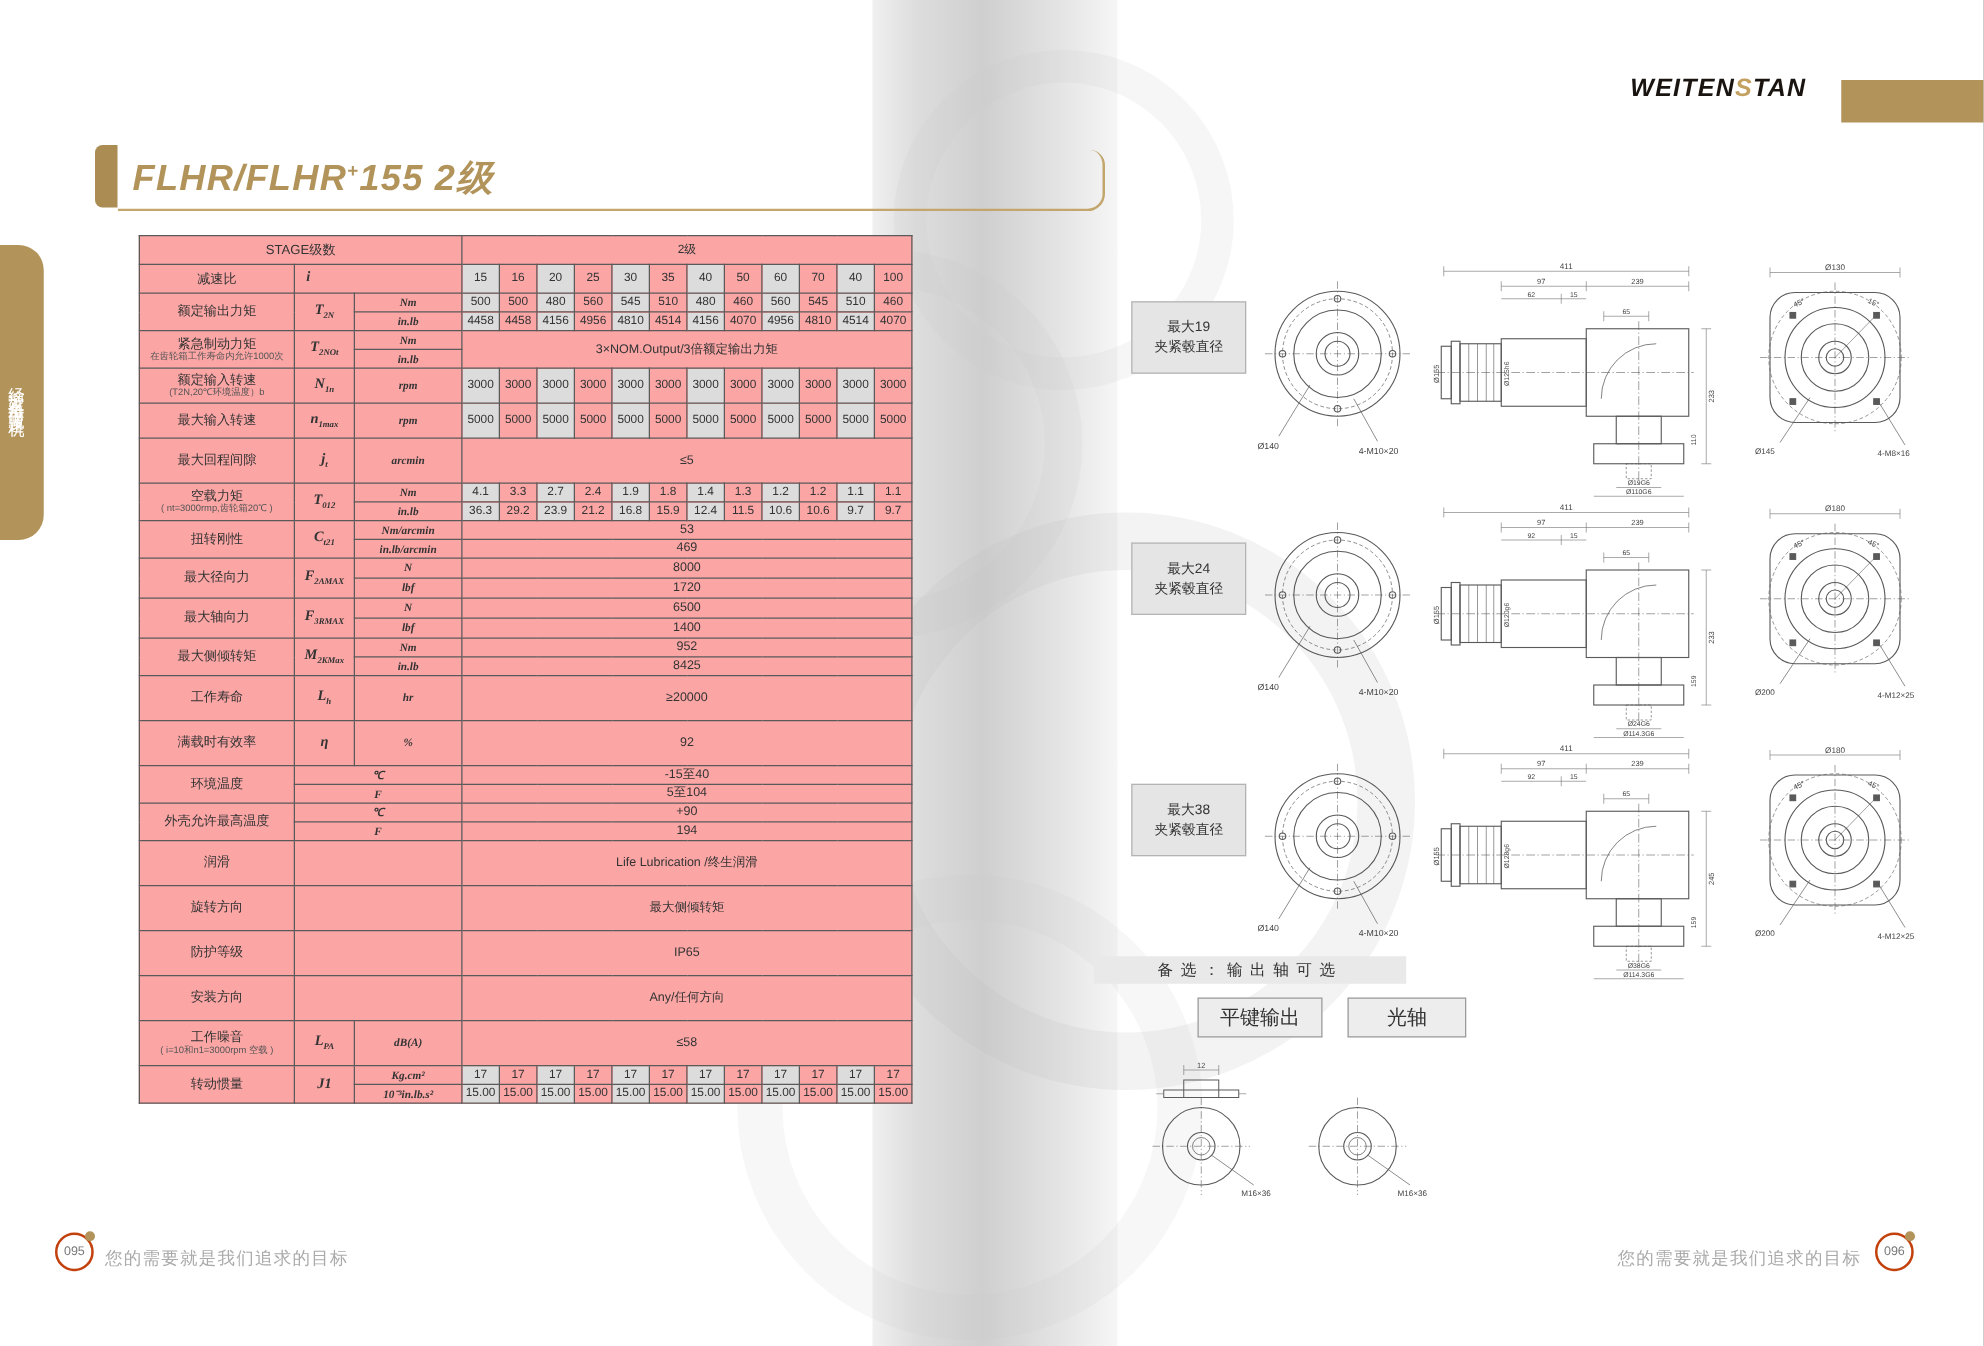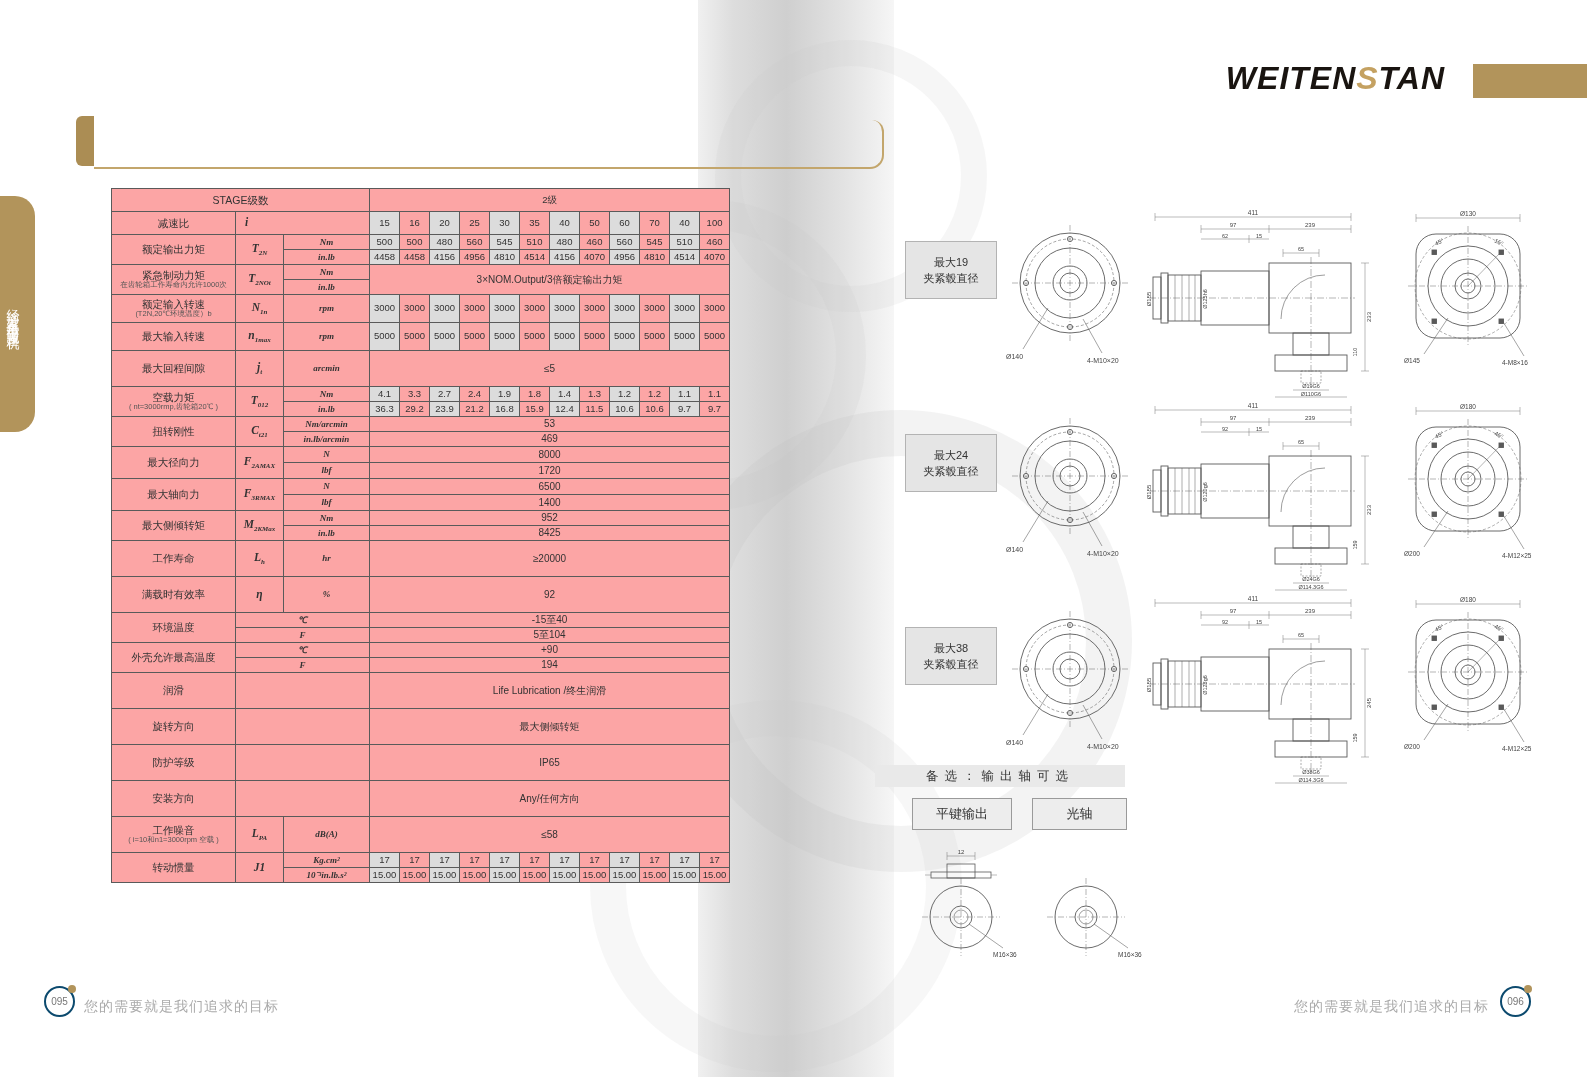--- a/index.html
+++ b/index.html
@@ -10,21 +10,21 @@
      background:linear-gradient(90deg,#f0f0f0 0%,#dddddd 18%,#cfcfcf 45%,#e3e3e3 75%,#f6f6f6 100%);}
   .gear{position:absolute;border-radius:50%;z-index:0;}
   .g1{left:556px;top:200px;width:250px;height:250px;border:30px solid #c9c9c9;opacity:.16;}
   .g2{left:670px;top:410px;width:370px;height:370px;border:46px solid #bdbdbd;opacity:.18;}
   .g3{left:590px;top:700px;width:300px;height:300px;border:36px solid #c6c6c6;opacity:.15;}
   .g4{left:715px;top:40px;width:220px;height:220px;border:26px solid #c9c9c9;opacity:.17;}
   .fg{position:relative;z-index:1;}
 
   
   .logo{position:absolute;top:60px;right:142px;font-family:"Liberation Sans",sans-serif;
-        font-style:italic;font-weight:bold;font-size:32px;letter-spacing:1px;color:#191410;}
+        font-style:italic;font-weight:bold;font-size:20px;letter-spacing:1px;color:#191410;}
   .logo .gold{color:#c4a161;}
   .gold-block{position:absolute;top:64px;right:0;width:114px;height:34px;background:#b2945b;}
 
   
   .title-tab{position:absolute;left:76px;top:116px;width:18px;height:50px;background:#ab8d54;border-radius:6px 0 0 6px;}
   .title-frame{position:absolute;left:94px;top:120px;width:788px;height:47px;
      border-right:2px solid #c3a66c;border-bottom:2px solid #c3a66c;border-radius:0 12px 14px 0;}
   .page-title{position:absolute;left:106px;top:123px;font-style:italic;font-weight:bold;
      font-size:29px;color:#b2945b;letter-spacing:1px;}
   .page-title sup{font-size:15px;}
@@ -53,26 +53,26 @@
   .draw-row{position:absolute;left:0;width:670px;height:190px;}
   .spec-box{position:absolute;left:5px;top:36px;width:90px;height:56px;background:#e5e5e5;
      border:1px solid #b3b3b3;display:flex;flex-direction:column;align-items:center;justify-content:center;
      font-size:11px;color:#333;line-height:1.5;}
   .dwrap{position:absolute;}
 
   
   .opt-bar{position:absolute;left:875px;top:765px;width:250px;height:22px;background:#e9e9e9;
      display:flex;align-items:center;justify-content:center;font-size:12.5px;letter-spacing:6px;color:#333;}
   .opt-box{position:absolute;top:798px;height:30px;background:#ededed;border:1px solid #9a9a9a;
-     display:flex;align-items:center;justify-content:center;font-size:13px;color:#333;}
+     display:flex;align-items:center;justify-content:center;font-size:16px;color:#333;margin-left:46px;}
   #opt1{left:912px;width:98px;}
   #opt2{left:1032px;width:93px;}
 
   
-  .pagenum{position:absolute;width:27px;height:27px;border:2px solid #0c4a6e;border-radius:50%;
+  .pagenum{position:absolute;width:27px;height:27px;border:2px solid #c2410c;border-radius:50%;
      display:flex;align-items:center;justify-content:center;font-size:10px;color:#777;background:#fff;}
   .pagenum::after{content:'';position:absolute;right:-3px;top:-3px;width:8px;height:8px;background:#b2945b;border-radius:50%;}
   #pn-left{left:44px;top:986px;}
   #pn-right{left:1500px;top:986px;}
   .slogan{position:absolute;top:998px;font-size:14px;color:#aaa;letter-spacing:1px;}
   #slogan-left{left:84px;}
   #slogan-right{right:98px;}
 </style>
 </head>
 <body>
@@ -83,20 +83,21 @@
   <div class="gear g1"></div>
   <div class="gear g2"></div>
   <div class="gear g3"></div>
   <div class="gear g4"></div>
 
   <div class="logo fg"><span>WEITEN</span><span class="gold">S</span><span>TAN</span></div>
   <div class="gold-block fg"></div>
 
   <div class="title-tab fg"></div>
   <div class="title-frame fg"></div>
+  <div class="page-title fg"><span>FLHR/FLHR</span><sup>+</sup><span>155 2级</span></div>
 
   <div class="side-tab">
     <span>经济型直角输出减速机</span>
   </div>
 
   <table id="spec-table" class="fg">
     <colgroup>
       <col style="width:124px">
         <col style="width:48px">
         <col style="width:86px">

